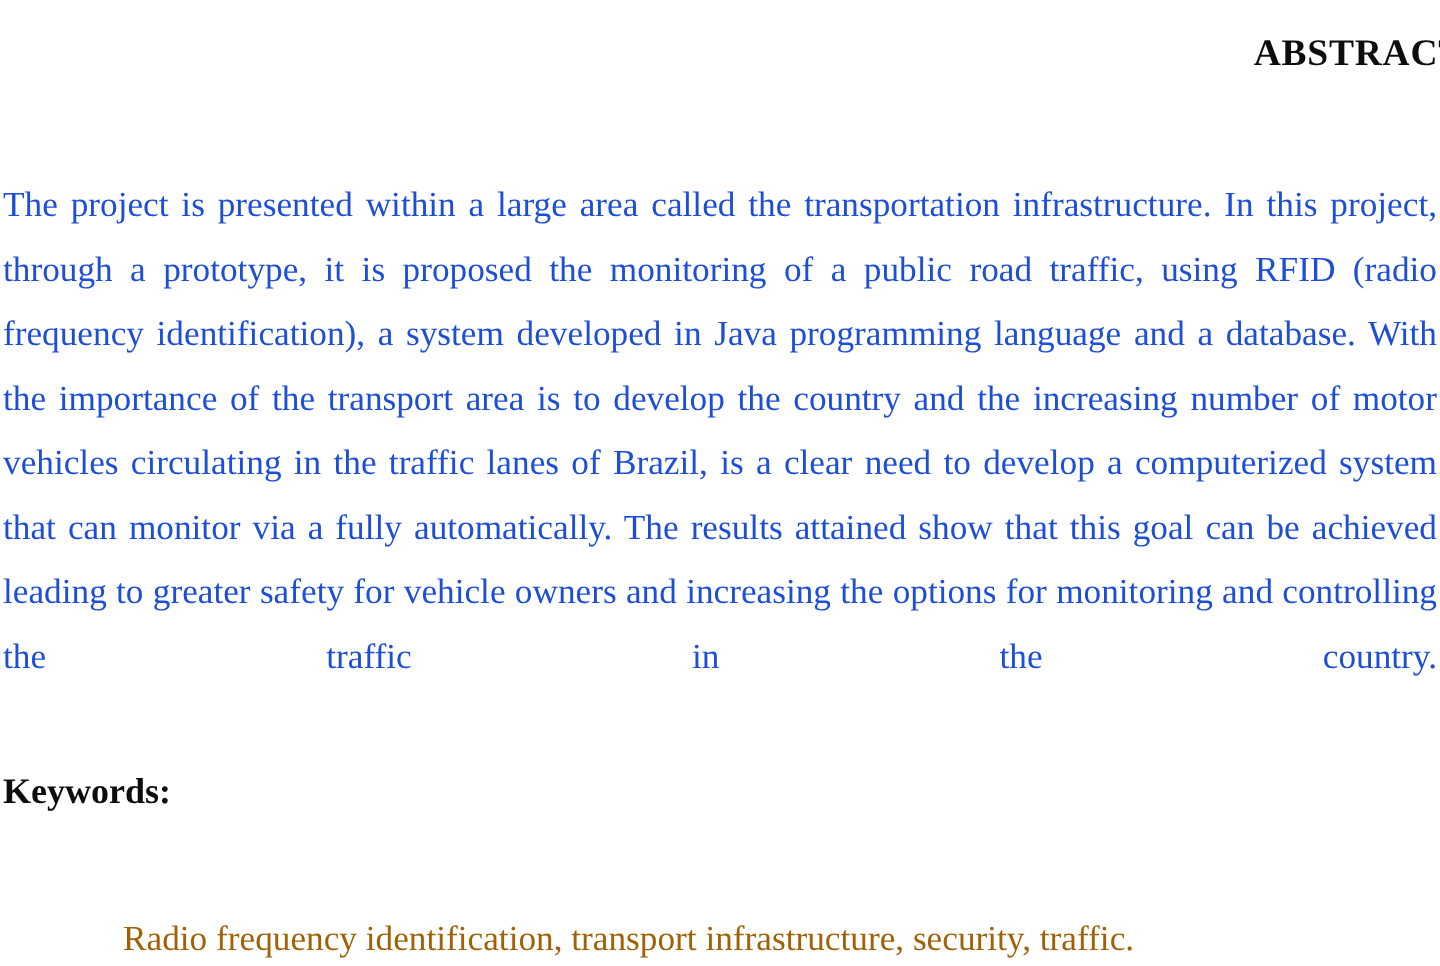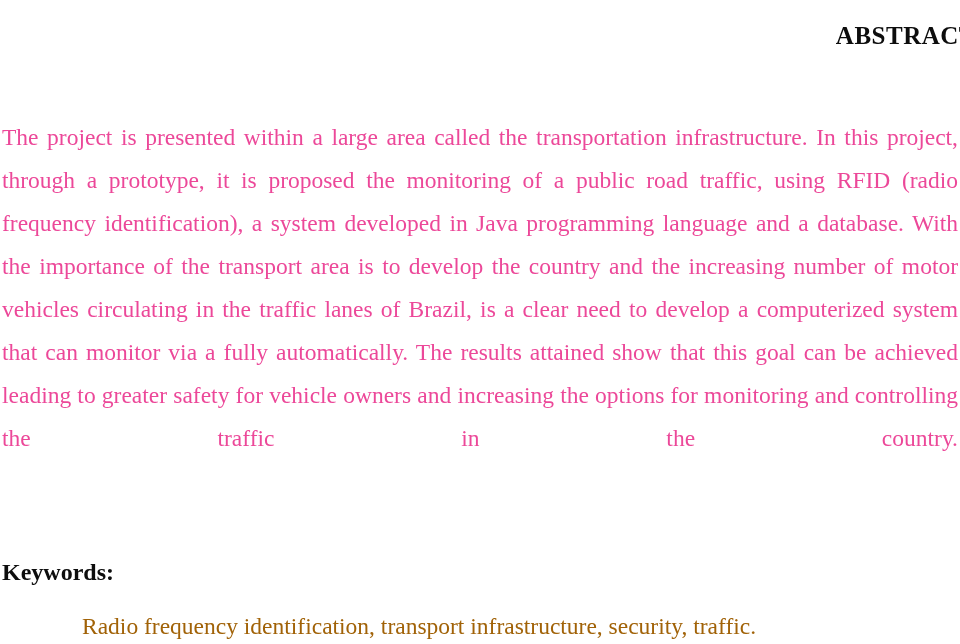--- a/index.html
+++ b/index.html
@@ -36,40 +36,39 @@
   
   .abstract-body {
     position: absolute;
     top: 92px;
     left: 2px;
     width: 956px;
     font-size: 23.5px;
     line-height: 43px;
     text-align: justify;
     text-justify: inter-word;
-    color: #ec4899;
+    color: #1d4ed8;
     hyphens: none;
   }
   
   .abstract-body::after {
     content: "";
     display: inline-block;
     width: 100%;
   }
 
   
   .keywords-label {
     position: absolute;
     top: 512px;
     left: 2px;
     font-size: 24px;
     font-weight: bold;
     line-height: 32px;
     color: #0d0d0d;
-    margin-top: 44px;
   }
   .keywords-value {
     position: absolute;
     top: 610px;
     left: 82px;
     width: 860px;
     font-size: 23.5px;
     line-height: 32px;
     text-align: left;
     color: #a16207;

